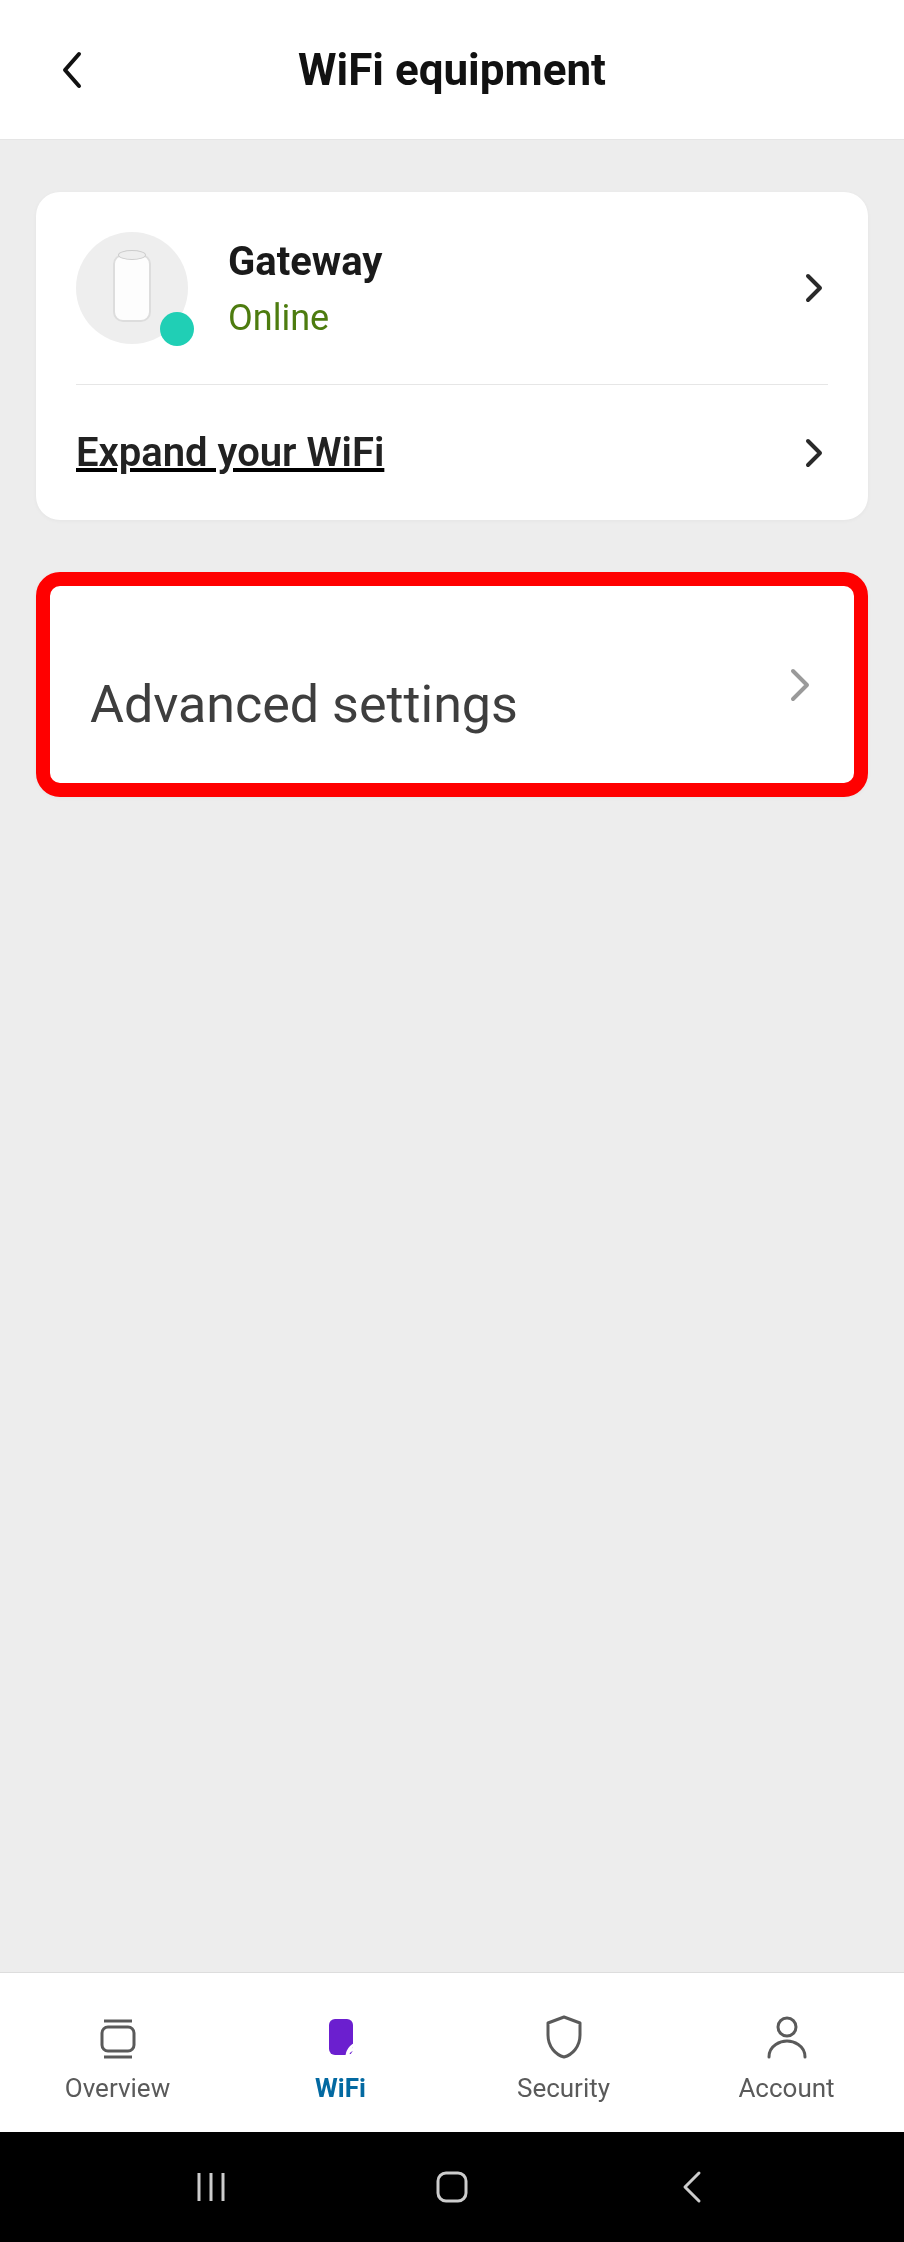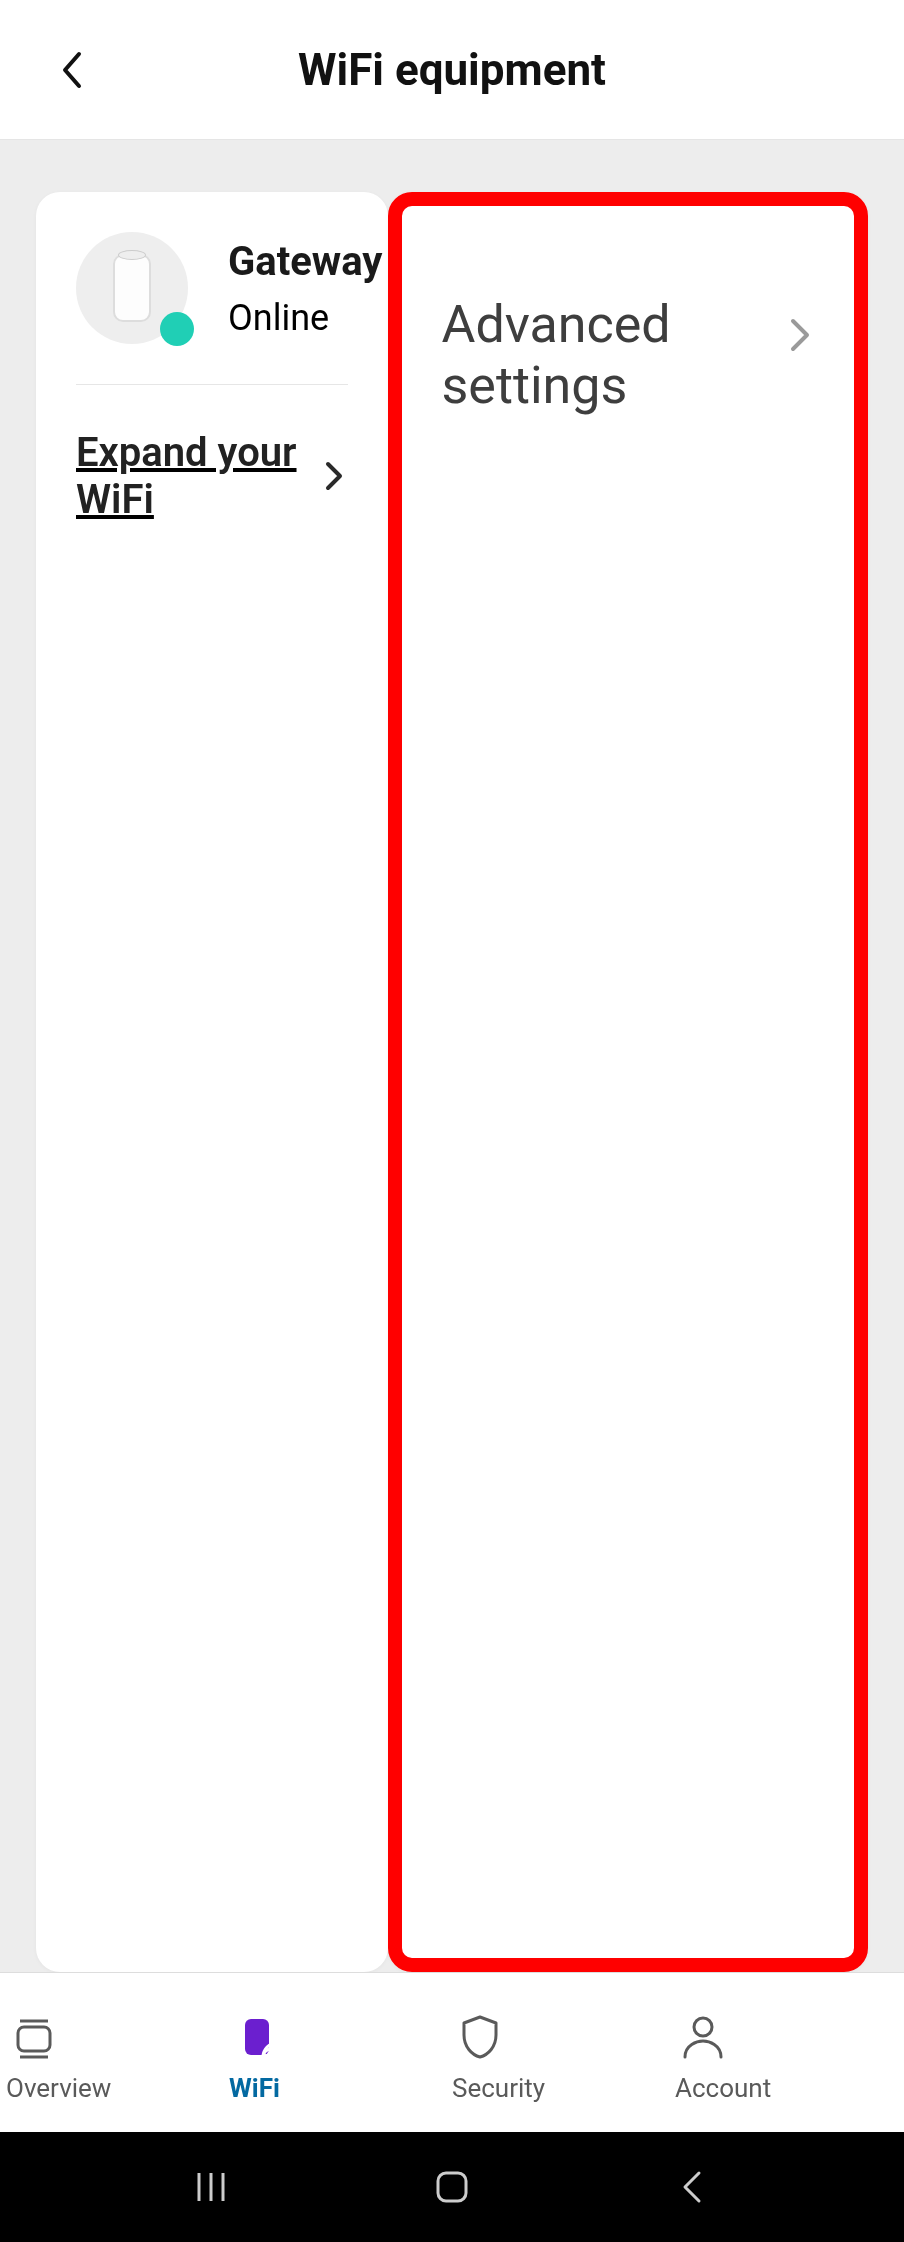--- a/index.html
+++ b/index.html
@@ -40,21 +40,22 @@
     font-size: 44px;
     font-weight: 700;
     color: #111;
     margin-left: -40px;
   }
   
   .content {
     flex: 1;
     padding: 52px 36px 0 36px;
     display: flex;
-    flex-direction: row;
+    flex-direction: column;
+    gap: 52px;
   }
   .card {
     background: #fff;
     border-radius: 24px;
     box-shadow: 0 1px 4px rgba(0,0,0,0.04);
     overflow: hidden;
   }
   .row {
     display: flex;
     align-items: center;
@@ -110,21 +111,21 @@
     flex-direction: column;
     gap: 4px;
   }
   .row-title {
     font-size: 40px;
     font-weight: 700;
     color: #1a1a1a;
   }
   .row-sub {
     font-size: 36px;
-    color: #000000;
+    color: #4d7c0f;
     margin-top: 8px;
   }
   .chevron {
     flex-shrink: 0;
     width: 28px;
     height: 28px;
     display: flex;
     align-items: center;
     justify-content: center;
     color: #3a3a3a;
@@ -162,20 +163,21 @@
     border-top: 1px solid #ddd;
     display: flex;
     justify-content: space-around;
     align-items: center;
     padding: 12px 6px 6px 6px;
   }
   .nav-item {
     flex: 1;
     display: flex;
     flex-direction: column;
+    align-items: center;
     gap: 8px;
     color: #5a5a5a;
     cursor: pointer;
   }
   .nav-item.active { color: #0369a1; font-weight: bold; }
   .nav-label {
     font-size: 26px;
   }
   .nav-icon {
     width: 56px;

